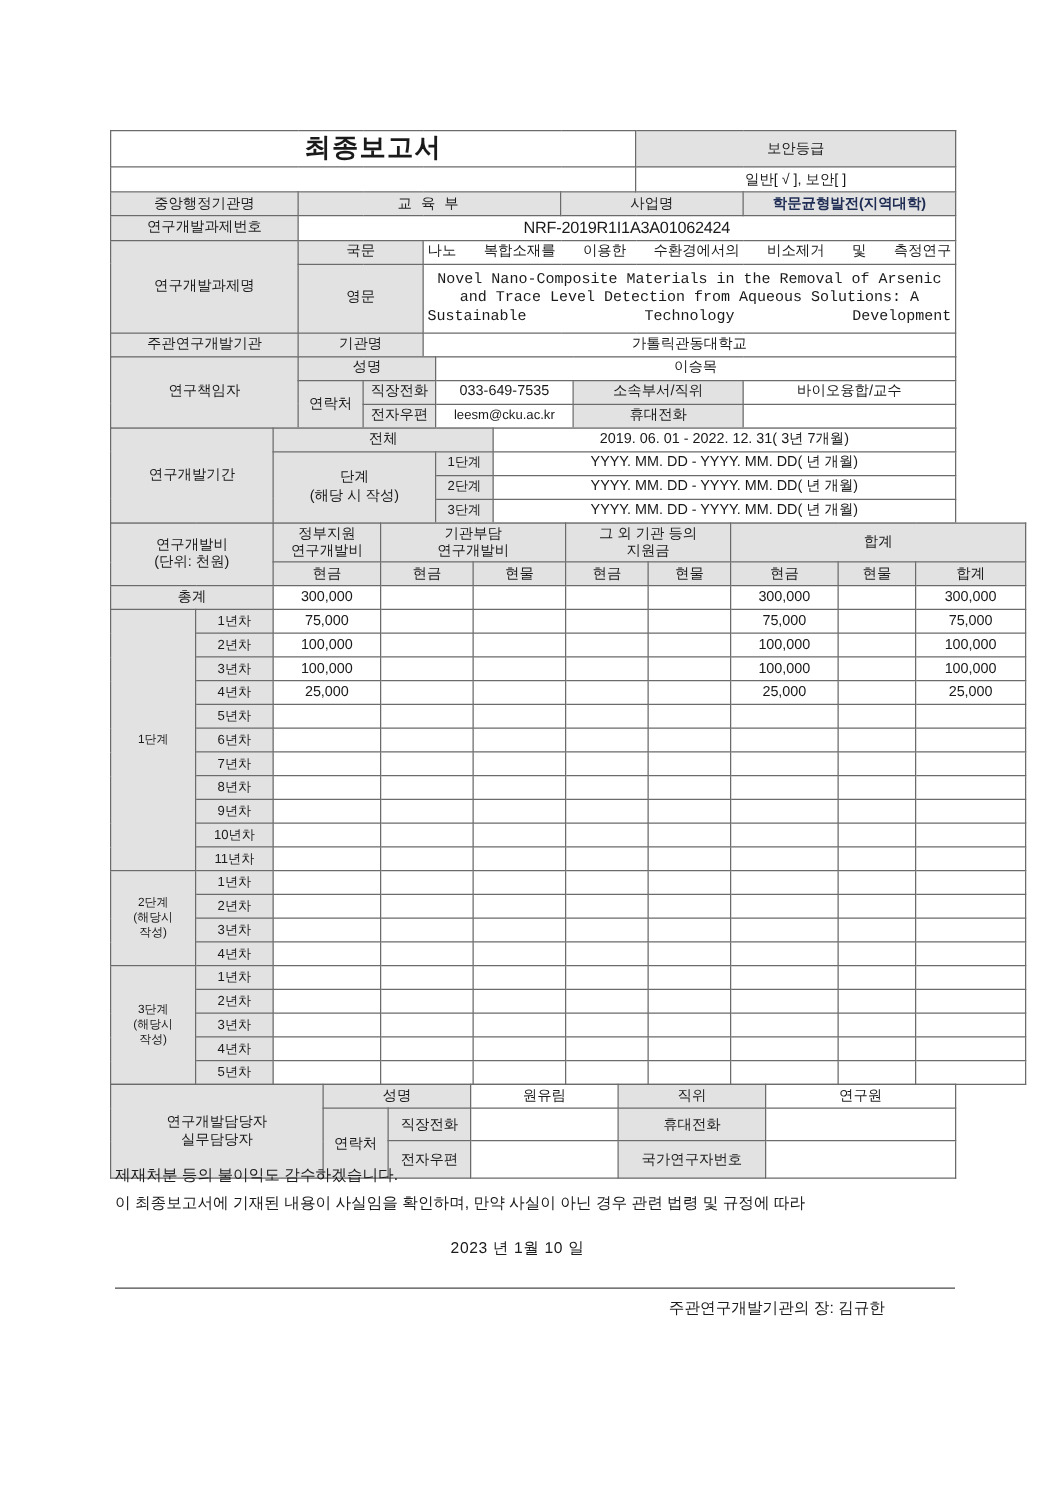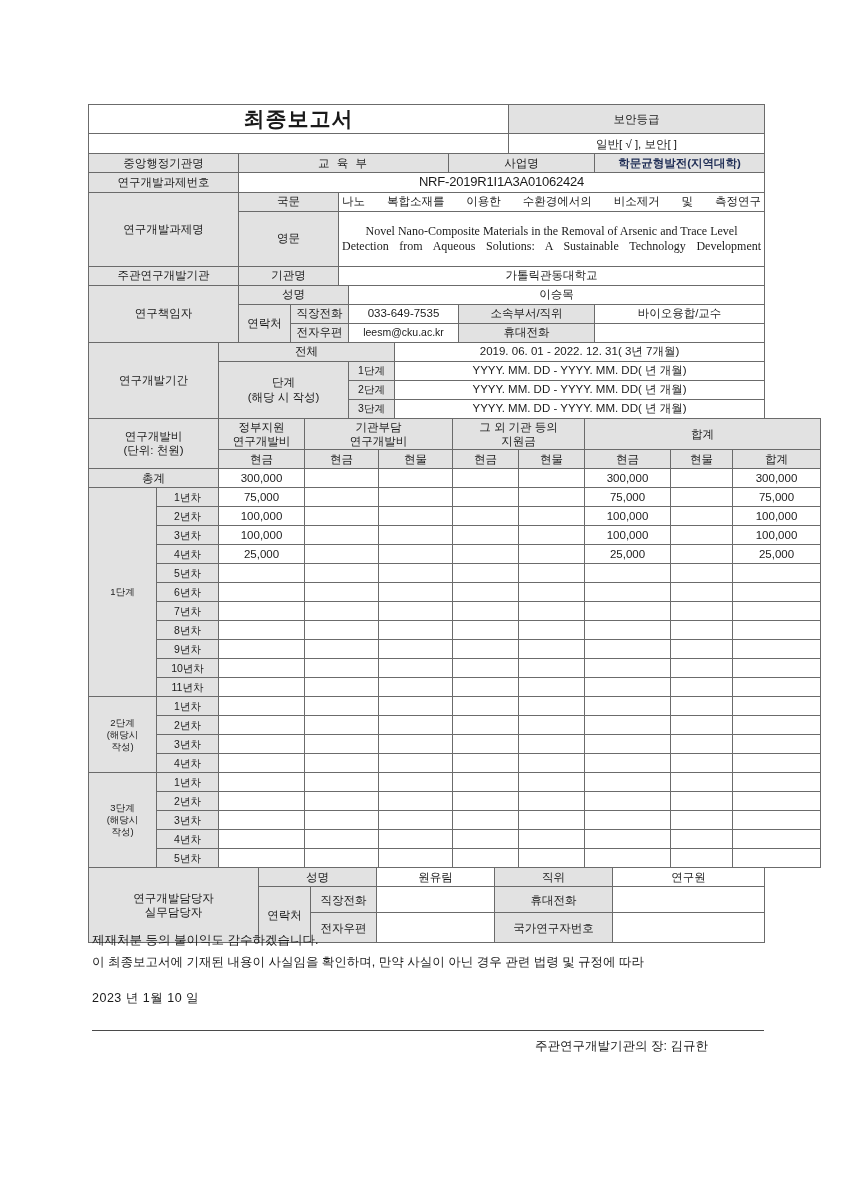--- a/index.html
+++ b/index.html
@@ -73,21 +73,21 @@
   }
   .accent {
     color: #1f2d55;
     font-weight: bold;
   }
   .num-txt {
     font-size: 13px;
     letter-spacing: -0.2px;
   }
   .eng {
-    font-family: Liberation Serif, serif;
+    font-family: Liberation Mono, monospace;
     font-size: 12px;
     text-align: justify;
     text-align-last: justify;
     line-height: 1.45;
     padding: 2px 6px;
   }
   .kor-title {
     text-align: justify;
     text-align-last: justify;
     padding: 1px 6px;
@@ -103,21 +103,21 @@
     position: absolute;
     left: 92px;
     top: 930px;
     width: 672px;
     font-size: 12.5px;
     line-height: 1.75;
     color: #1a1a1a;
   }
   .statement p { margin: 0; }
   .stmt-date {
-    text-align: left;
+    text-align: center;
     margin-top: 14px;
     padding-right: 28px;
     letter-spacing: 0.5px;
   }
   .signers {
     margin-top: 26px;
     text-align: right;
     padding-right: 56px;
     line-height: 1.7;
   }

